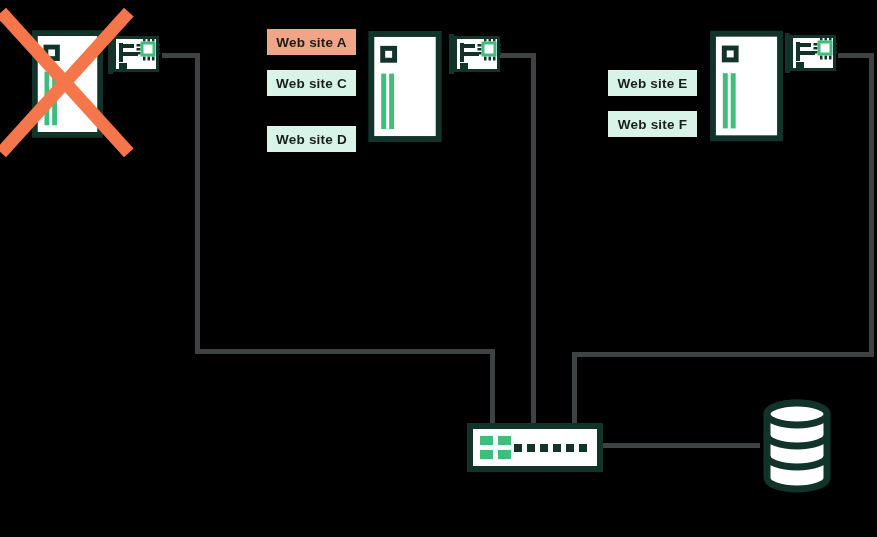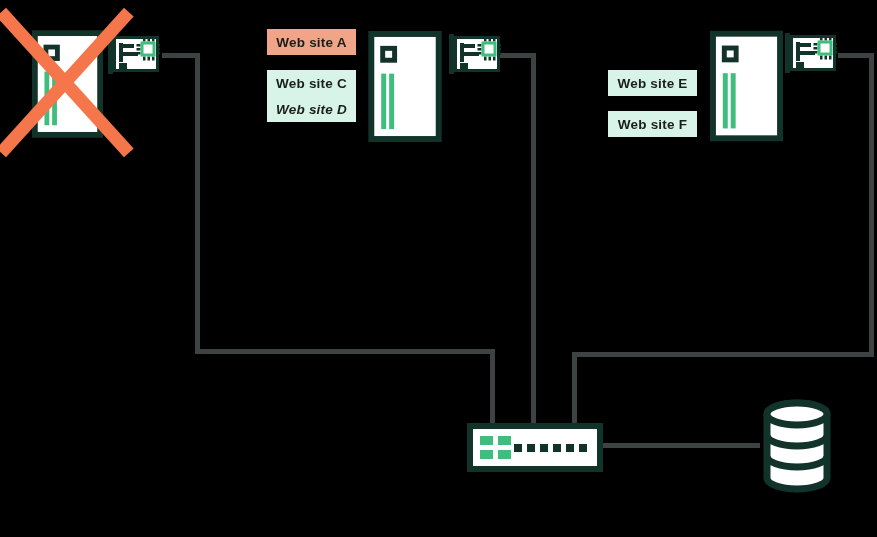--- a/index.html
+++ b/index.html
@@ -78,21 +78,21 @@
     </svg>
   </div>
 
   <div class="abs" style="left:0px;top:0px;width:130px;height:165px;">
     <div class="xbar a"></div>
     <div class="xbar b"></div>
   </div>
 
   <div class="site hl" style="left:267px;top:29px;">Web site A</div>
   <div class="site norm" style="left:267px;top:70px;">Web site C</div>
-  <div class="site norm" style="left:267px;top:96px;font-style:italic;">Web site D</div>
+  <div class="site norm" style="left:267px;top:126px;">Web site D</div>
 
   <div class="abs" style="left:368px;top:31px;">
     <svg width="74" height="111" viewBox="0 0 74 112">
       <rect x="3" y="3" width="68" height="106" fill="#FFFFFF" stroke="#12332A" stroke-width="6"></rect>
       <rect x="12" y="15" width="17" height="17" fill="#12332A"></rect>
       <rect x="17" y="20" width="7" height="7" fill="#FFFFFF"></rect>
       <rect x="13" y="43" width="5" height="56" fill="#3EBD7D"></rect>
       <rect x="21" y="43" width="5" height="56" fill="#3EBD7D"></rect>
     </svg>
   </div>

